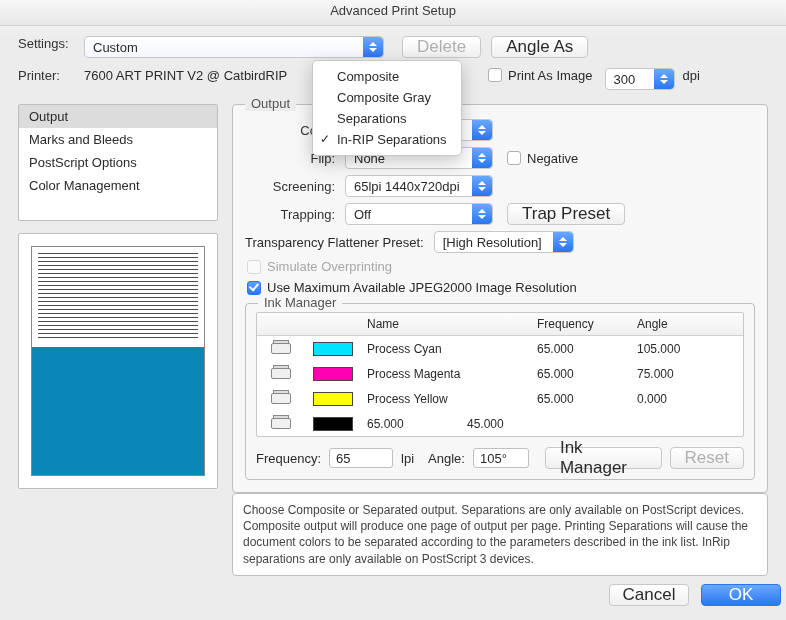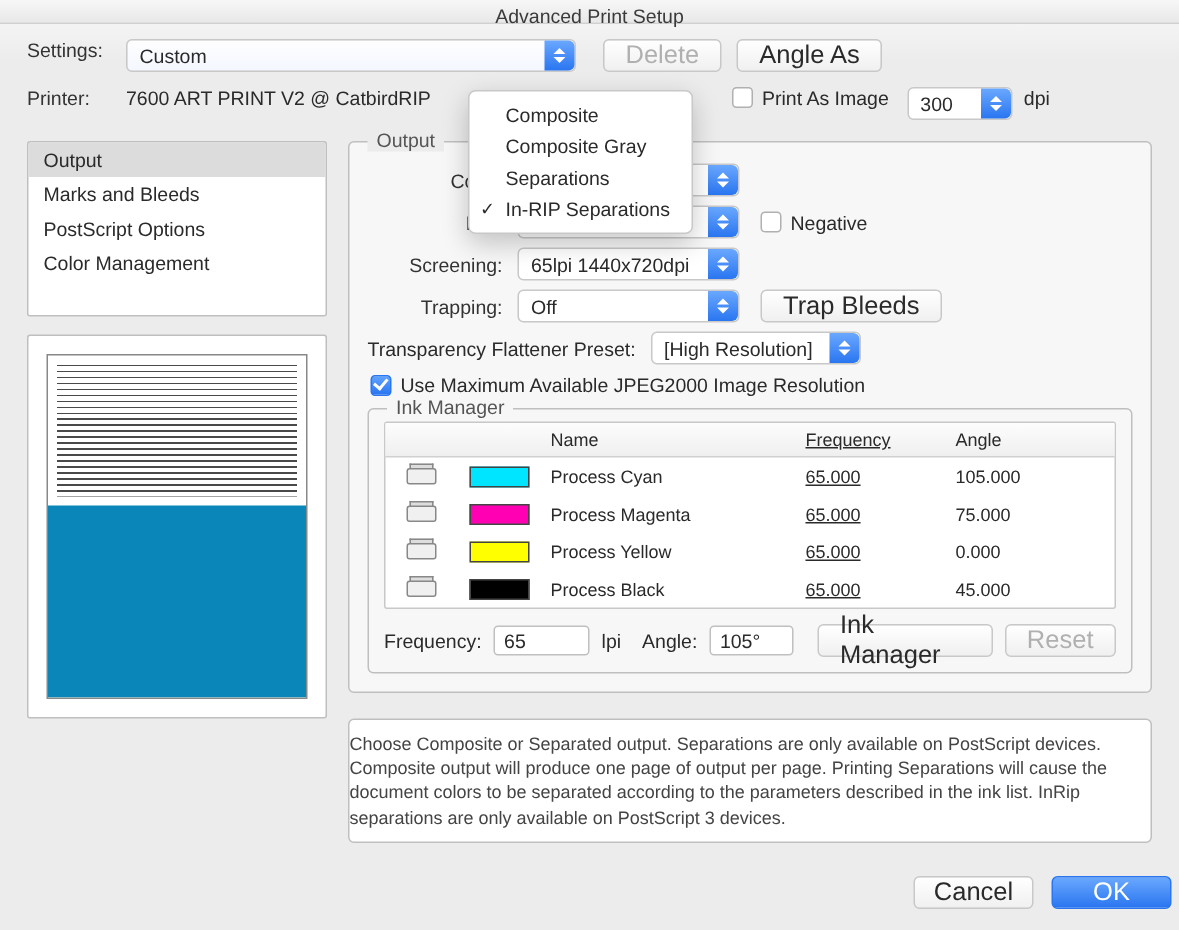--- a/index.html
+++ b/index.html
@@ -1,17 +1,17 @@
 <!DOCTYPE html>
 <html><head>
 <meta charset="utf-8">
 <style>
   * { box-sizing: border-box; margin: 0; padding: 0; font-family: -apple-system, "Helvetica Neue", Arial, sans-serif; font-size: 13px; color: #2a2a2a; }
   body { width: 786px; height: 620px; background: linear-gradient(#f9f9f9, #ececec 40px, #ececec); overflow: hidden; }
-  .titlebar { height: 16px; text-align: center; line-height: 22px; font-size: 13px; color: #3a3a3a; background: linear-gradient(#f7f7f7,#e8e8e8); border-bottom: 1px solid #d0d0d0; }
+  .titlebar { height: 26px; text-align: center; line-height: 22px; font-size: 13px; color: #3a3a3a; background: linear-gradient(#f7f7f7,#e8e8e8); border-bottom: 1px solid #d0d0d0; }
   .content { padding: 10px 18px 0 18px; }
   .row { display: flex; align-items: flex-start; margin-bottom: 10px; }
   .lbl { width: 60px; text-align: left; margin-right: 6px; color:#333;}
   .mac-select { position: relative; height: 22px; background: #fff; border: 1px solid #c8c8c8; border-radius: 4px; display:flex; align-items:center; padding: 0 26px 0 8px; font-size:13px; }
   .mac-select.blue { background: linear-gradient(#fefeff,#f4f7ff); }
   .mac-select .cap { position:absolute; right:0; top:0; bottom:0; width:20px; background: linear-gradient(#6aa8ff,#2a76f0); border-radius: 0 4px 4px 0; display:flex; flex-direction:column; align-items:center; justify-content:center; }
   .mac-select .cap::before { content:""; border-left:4px solid transparent; border-right:4px solid transparent; border-bottom:4px solid #fff; margin-bottom:1px;}
   .mac-select .cap::after { content:""; border-left:4px solid transparent; border-right:4px solid transparent; border-top:4px solid #fff; margin-top:1px;}
   .btn { height:22px; padding: 0 14px; background: linear-gradient(#ffffff,#f0f0f0); border:1px solid #c8c8c8; border-radius:4px; font-size:17px; display:inline-flex; align-items:center; justify-content:center; cursor:default;}
   .btn.disabled { color:#b0b0b0; }
@@ -35,29 +35,29 @@
   .panel .legend { position:absolute; top:-9px; left:12px; background:#ececec; padding:0 6px; font-size:13px; color:#555;}
   .frow { display:flex; align-items:center; margin:6px 0;}
   .frow .flabel { width:90px; text-align:right; margin-right:10px; color:#333;}
   .dimlabel { color:#a8a8a8; }
   
   .ink-panel { border:1px solid #bfbfbf; border-radius:4px; margin-top:8px; position:relative; padding:8px 10px 10px 10px; background:#f7f7f7;}
   .ink-panel .legend { position:absolute; top:-9px; left:12px; background:#f7f7f7; padding:0 6px; font-size:13px; color:#555;}
   .tbl { width:100%; border:1px solid #c8c8c8; background:#fff; border-radius:2px; }
   .tbl .hd { display:flex; background: linear-gradient(#fdfdfd,#efefef); border-bottom:1px solid #d0d0d0;}
   .tbl .hd > div, .tbl .r > div { padding:4px 8px; font-size:12px; }
-  .c-icon{width:48px;} .c-sw{width:54px;} .c-name{flex:1;} .c-freq{width:100px;text-decoration:underline;} .c-ang{width:90px;} .c-end{width:24px;}
+  .c-icon{width:48px;} .c-sw{width:54px;} .c-name{flex:1;} .c-freq{width:100px;} .c-ang{width:90px;} .c-end{width:24px;}
   .tbl .r { display:flex; align-items:center; }
   .swatch { width:40px; height:14px; border:1px solid #444;}
   .printer-icon { width:20px; height:14px; display:inline-block; position:relative;}
   .printer-icon::before{content:""; position:absolute; left:2px; right:2px; top:0; height:5px; background:#ddd; border:1px solid #888; border-bottom:none;}
   .printer-icon::after{content:""; position:absolute; left:0; right:0; bottom:0; height:9px; background:#f0f0f0; border:1px solid #888; border-radius:2px;}
   .bottom-row { display:flex; align-items:center; margin-top:10px; gap:8px;}
   .txtin { height:20px; border:1px solid #c0c0c0; border-radius:3px; padding:0 6px; background:#fff;}
-  .help { margin-top:17px; border:1px solid #bfbfbf; border-radius:4px; background:#fff; padding:8px 0; font-size:12px; color:#444; line-height:1.35;}
+  .help { margin-top:0; border:1px solid #bfbfbf; border-radius:4px; background:#fff; padding:8px 10px; font-size:12px; color:#444; line-height:1.35;}
   .footer { position:absolute; bottom:14px; right:5px; display:flex; gap:12px;}
   
   .dropdown { position:absolute; top:60px; left:312px; width:150px; background:#fff; border:1px solid #c8c8c8; border-radius:5px; box-shadow: 0 6px 18px rgba(0,0,0,.22); padding:5px 0; z-index:50;}
   .dropdown .opt { padding:3px 14px 3px 24px; font-size:13px; position:relative;}
   .dropdown .opt.sel::before { content:"✓"; position:absolute; left:7px; top:3px; font-size:12px;}
 </style>
 </head>
 <body>
 
 <div class="titlebar">Advanced Print Setup</div>
@@ -138,31 +138,35 @@
           </div>
         </div>
 
         <div class="frow">
           <div class="flabel">Trapping:</div>
           <div class="mac-select" style="width:148px;">
             <span>Off</span>
             <span class="cap"></span>
           </div>
           <div style="width:14px"></div>
-          <div class="btn">Trap Bleeds</div>
+          <div class="btn">Trap Preset</div>
         </div>
 
         <div class="frow">
           <div style="text-align:right; margin-right:10px;">Transparency Flattener Preset:</div>
           <div class="mac-select" style="width:140px;">
             <span>[High Resolution]</span>
             <span class="cap"></span>
           </div>
         </div>
 
+        <div class="frow" style="margin-left:2px;">
+          <span class="chk dim"></span>
+          <span class="dimlabel">Simulate Overprinting</span>
+        </div>
         <div class="frow" style="margin-left:2px;">
           <span class="chk checked"></span>
           <span>Use Maximum Available JPEG2000 Image Resolution</span>
         </div>
 
         <div class="ink-panel">
           <div class="legend">Ink Manager</div>
           <div class="tbl">
             <div class="hd">
               <div class="c-icon"></div>
@@ -201,21 +205,20 @@
                   <div class="c-name">Process Yellow</div>
                   <div class="c-freq">65.000</div>
                   <div class="c-ang">0.000</div>
                   <div class="c-end"></div>
                 </div>
                 <div class="r">
                   <div class="c-icon" style="text-align:center"><span class="printer-icon"></span></div>
                   <div class="c-sw">
                     <div class="swatch" style="background:#000000"></div>
                   </div>
-                  <div class="c-name">Process Black</div>
                   <div class="c-freq">65.000</div>
                   <div class="c-ang">45.000</div>
                   <div class="c-end"></div>
                 </div>
               </div>
           </div>
 
           <div class="bottom-row">
             <span>Frequency:</span>
             <input class="txtin" style="width: 64px;" value="65">

